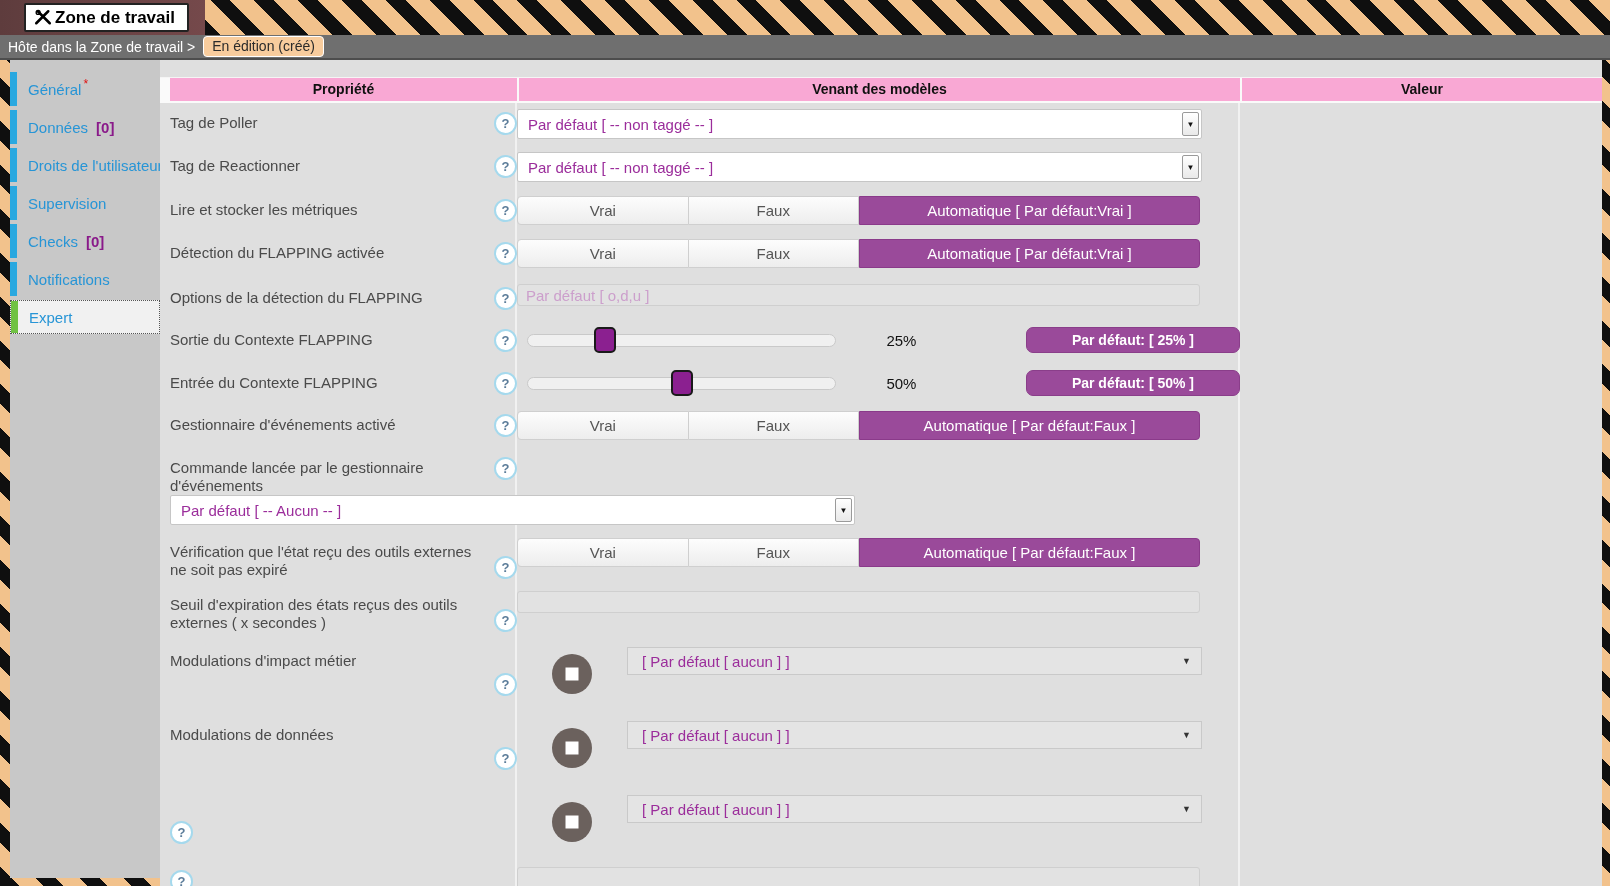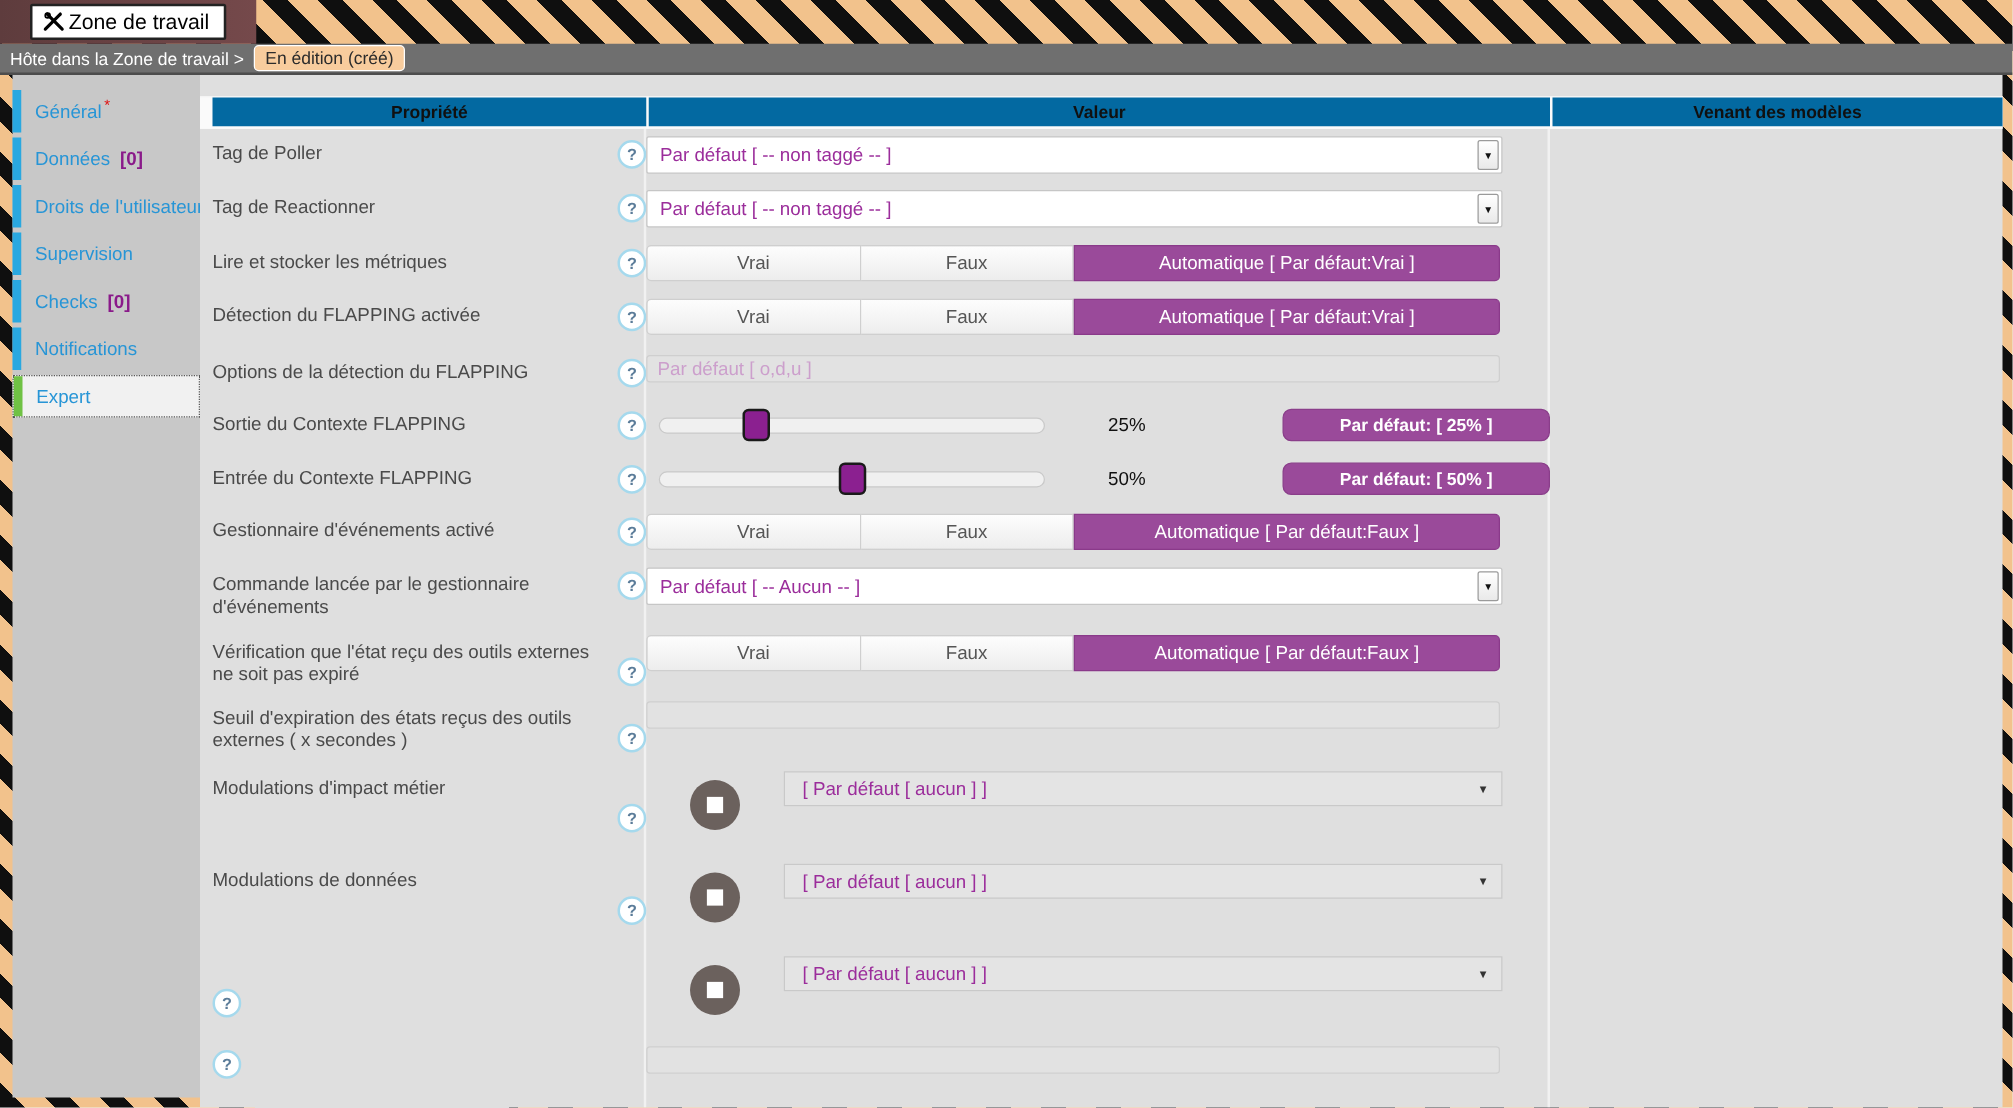--- a/index.html
+++ b/index.html
@@ -7,21 +7,21 @@
   body {
     background:repeating-linear-gradient(45deg,#0f0f0f 0 14px,#f2c28c 14px 31px);
   }
 
   
   .banner { height:35px; position:relative; }
   .banner-left { position:absolute; left:0; top:0; width:205px; height:35px;
     background:linear-gradient(90deg,#5e3c3d,#75494b); }
   .ws-btn { position:absolute; left:24px; top:3px; height:29px; padding:0 12px 0 8px;
     background:#fff; border:2px solid #222; border-radius:2px; font-family:"Liberation Sans",sans-serif;
-    font-size:17px; font-weight:normal; color:#000; display:flex; align-items:center; gap:3px; cursor:pointer; }
+    font-size:17px; font-weight:bold; color:#000; display:flex; align-items:center; gap:3px; cursor:pointer; }
   .ws-btn svg { width:18px; height:18px; }
 
   
   .breadcrumb { height:25px; background:#6f6f6f; border-bottom:2px solid #4d4d4d;
     display:flex; align-items:center; padding-left:8px; gap:8px; }
   .crumb-path { color:#ffffff; font-size:14px; }
   .crumb-badge { background:#f8cc9d; color:#2b2b2b; font-size:14px; padding:1px 8px 2px 8px;
     border:1px solid #fff; border-radius:4px; }
 
   
@@ -34,21 +34,21 @@
   .side-item .lbl { margin-left:11px; font-size:15px; color:#2795d6; white-space:nowrap; }
   .side-item .star { color:#e01010; font-size:12px; vertical-align:super; margin-left:2px; position:relative; top:-5px; }
   .side-item .count { color:#8a1a8a; font-weight:bold; font-size:15px; margin-left:8px; }
   .side-item.selected { background:#f1f1f1; border:1px dotted #555; }
   .side-item.selected .bar { background:#70c244; height:32px; }
 
   
   .main { flex:1; background:#dfdfdf; display:flex; flex-direction:column; position:relative; }
   .thead { margin-top:17px; display:grid; grid-template-columns:347px 721px 1fr; gap:2px;
     background:#fafafa; border-top:1px solid #f5f5f5; border-bottom:2px solid #fafafa; padding-left:10px; }
-  .th { background:#0369a1; height:23px; line-height:23px; text-align:center;
+  .th { background:#f9a8d4; height:23px; line-height:23px; text-align:center;
     font-size:14px; font-weight:bold; color:#101010; }
   .tbody { position:relative; flex:1; }
   .col-sep { position:absolute; top:0; bottom:0; width:2px; background:rgba(250,250,250,0.65); }
   .sep1 { left:355px; } .sep2 { left:1078px; }
 
   .row { display:flex; align-items:flex-start; padding-left:10px; position:relative; }
   .prop { width:347px; flex:none; display:flex; align-items:flex-start; }
   .plabel { flex:1; font-size:15px; color:#4a4a4a; padding-top:5px; padding-right:8px; line-height:18px; }
   .help { flex:none; width:23px; height:23px; border-radius:50%; background:#fff; border:2px solid #a5d9ed;
     color:#5b7c99; font-size:13px; font-weight:bold; text-align:center; line-height:19px; margin-top:3px; cursor:pointer; }
@@ -94,21 +94,21 @@
   .mod-square { position:absolute; left:50%; top:50%; transform:translate(-50%,-50%);
     width:13px; height:13px; background:#fff; }
   .mod-select { margin-left:35px; width:575px; height:28px; background:#e4e4e4; border:1px solid #c9c9c9;
     display:flex; align-items:center; position:relative; cursor:pointer; }
   .mod-text { color:#9b2d9b; font-size:15px; padding-left:14px; }
   .mod-caret { position:absolute; right:10px; font-size:9px; color:#333; }
 
   
   .r1{margin-top:6px;} .r2{margin-top:13px;} .r3{margin-top:14px;} .r4{margin-top:14px;}
   .r5{margin-top:16px;} .r6{margin-top:16px;} .r7{margin-top:15px;} .r8{margin-top:14px;}
-  .r9{margin-top:14px;} .r10{margin-top:13px;} .r11{margin-top:12px;} .r12{margin-top:15px;}
+  .r9{margin-top:14px;flex-direction:column;} .r10{margin-top:13px;} .r11{margin-top:12px;} .r12{margin-top:15px;}
   .r13{margin-top:25px;} .r14{margin-top:25px;} .r15{margin-top:23px;}
 </style>
 </head>
 <body>
 
 <div class="banner">
   <div class="banner-left">
     <button class="ws-btn">
       <svg viewBox="0 0 24 24">
         <path d="M5 3 L21 19" stroke="#000" stroke-width="3.4" stroke-linecap="round" fill="none"></path>
@@ -157,22 +157,22 @@
     </div>
     <div class="side-item selected">
       <span class="bar"></span>
       <span class="lbl">Expert</span>
     </div>
   </div>
 
   <div class="main">
     <div class="thead">
       <div class="th">Propriété</div>
+      <div class="th">Venant des modèles</div>
       <div class="th">Valeur</div>
-      <div class="th">Venant des modèles</div>
     </div>
 
     <div class="tbody">
       <div class="col-sep sep1"></div>
       <div class="col-sep sep2"></div>
 
       <div class="row r1">
         <div class="prop">
           <span class="plabel">Tag de Poller</span>
           <span class="help">?</span>

